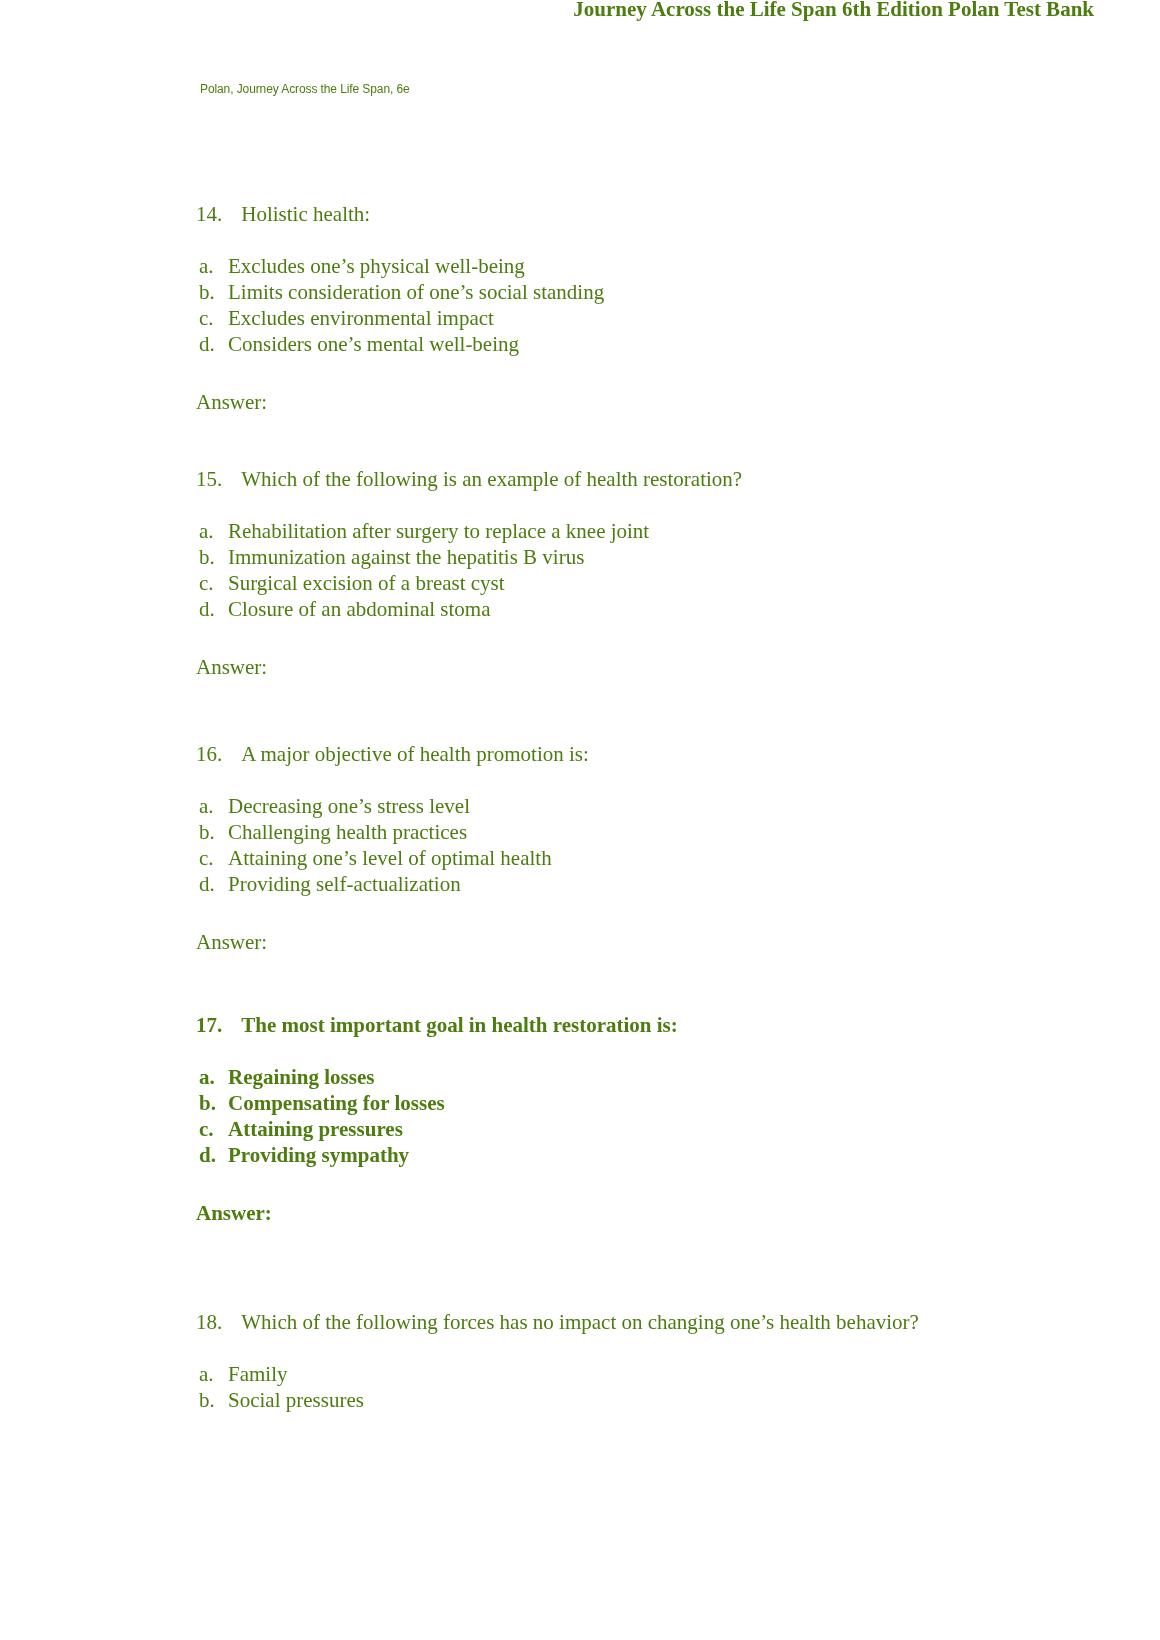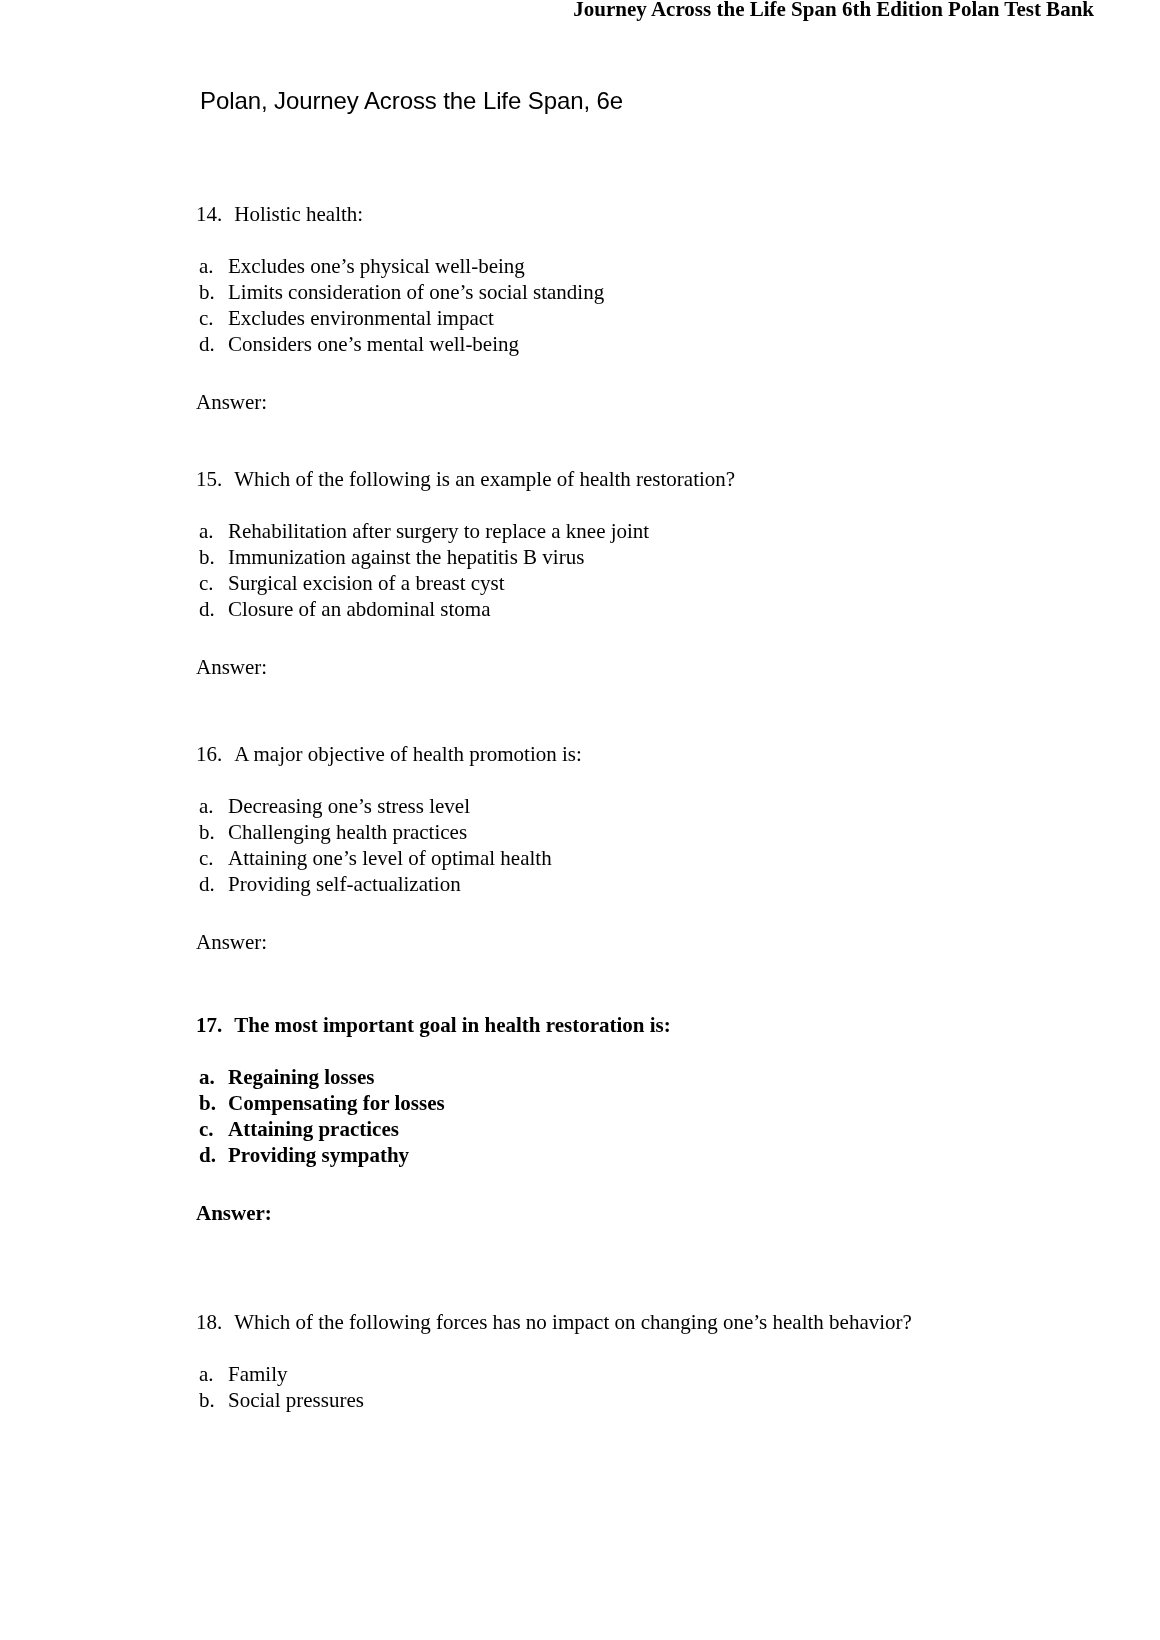--- a/index.html
+++ b/index.html
@@ -1,55 +1,54 @@
 <!DOCTYPE html>
 <html><head>
 <meta charset="utf-8">
 <style>
   html, body { margin: 0; padding: 0; background: #ffffff; }
   .page {
     position: relative;
     width: 1160px;
     height: 1640px;
     background: #ffffff;
-    color: #000000;
+    color: #4d7c0f;
     font-family: "Liberation Serif", serif;
     overflow: hidden;
   }
   .header-title {
     position: absolute;
     top: 0;
     left: 0;
     right: 66px;
     text-align: right;
     font-size: 21px;
     line-height: 19px;
     font-weight: bold;
     white-space: nowrap;
   }
   .subtitle {
     position: absolute;
     top: 78px;
     left: 200px;
     font-family: "Liberation Sans", sans-serif;
-    font-size: 24px;
+    font-size: 12px;
     line-height: 22px;
     letter-spacing: -0.1px;
     white-space: nowrap;
-    margin-top: 12px;
   }
   .qblock {
     position: absolute;
     left: 196px;
     right: 56px;
     font-size: 21px;
     line-height: 26px;
   }
   .q-line { margin-bottom: 26px; white-space: nowrap; }
-  .q-num { margin-right: 12px; }
+  .q-num { margin-right: 19px; }
   .option { display: flex; }
   .option-letter {
     flex: 0 0 auto;
     width: 32px;
     padding-left: 3px;
     box-sizing: border-box;
   }
   .option-text { flex: 1 1 auto; white-space: nowrap; }
   .answer-line { margin-top: 32px; }
   
@@ -150,21 +149,21 @@
       <div class="option">
         <span class="option-letter">a.</span>
         <span class="option-text">Regaining losses</span>
       </div>
       <div class="option">
         <span class="option-letter">b.</span>
         <span class="option-text">Compensating for losses</span>
       </div>
       <div class="option">
         <span class="option-letter">c.</span>
-        <span class="option-text">Attaining practices</span>
+        <span class="option-text">Attaining pressures</span>
       </div>
       <div class="option">
         <span class="option-letter">d.</span>
         <span class="option-text">Providing sympathy</span>
       </div>
     </div>
     <div class="answer-line">Answer:</div>
   </div>
 
   <div class="qblock q18">

